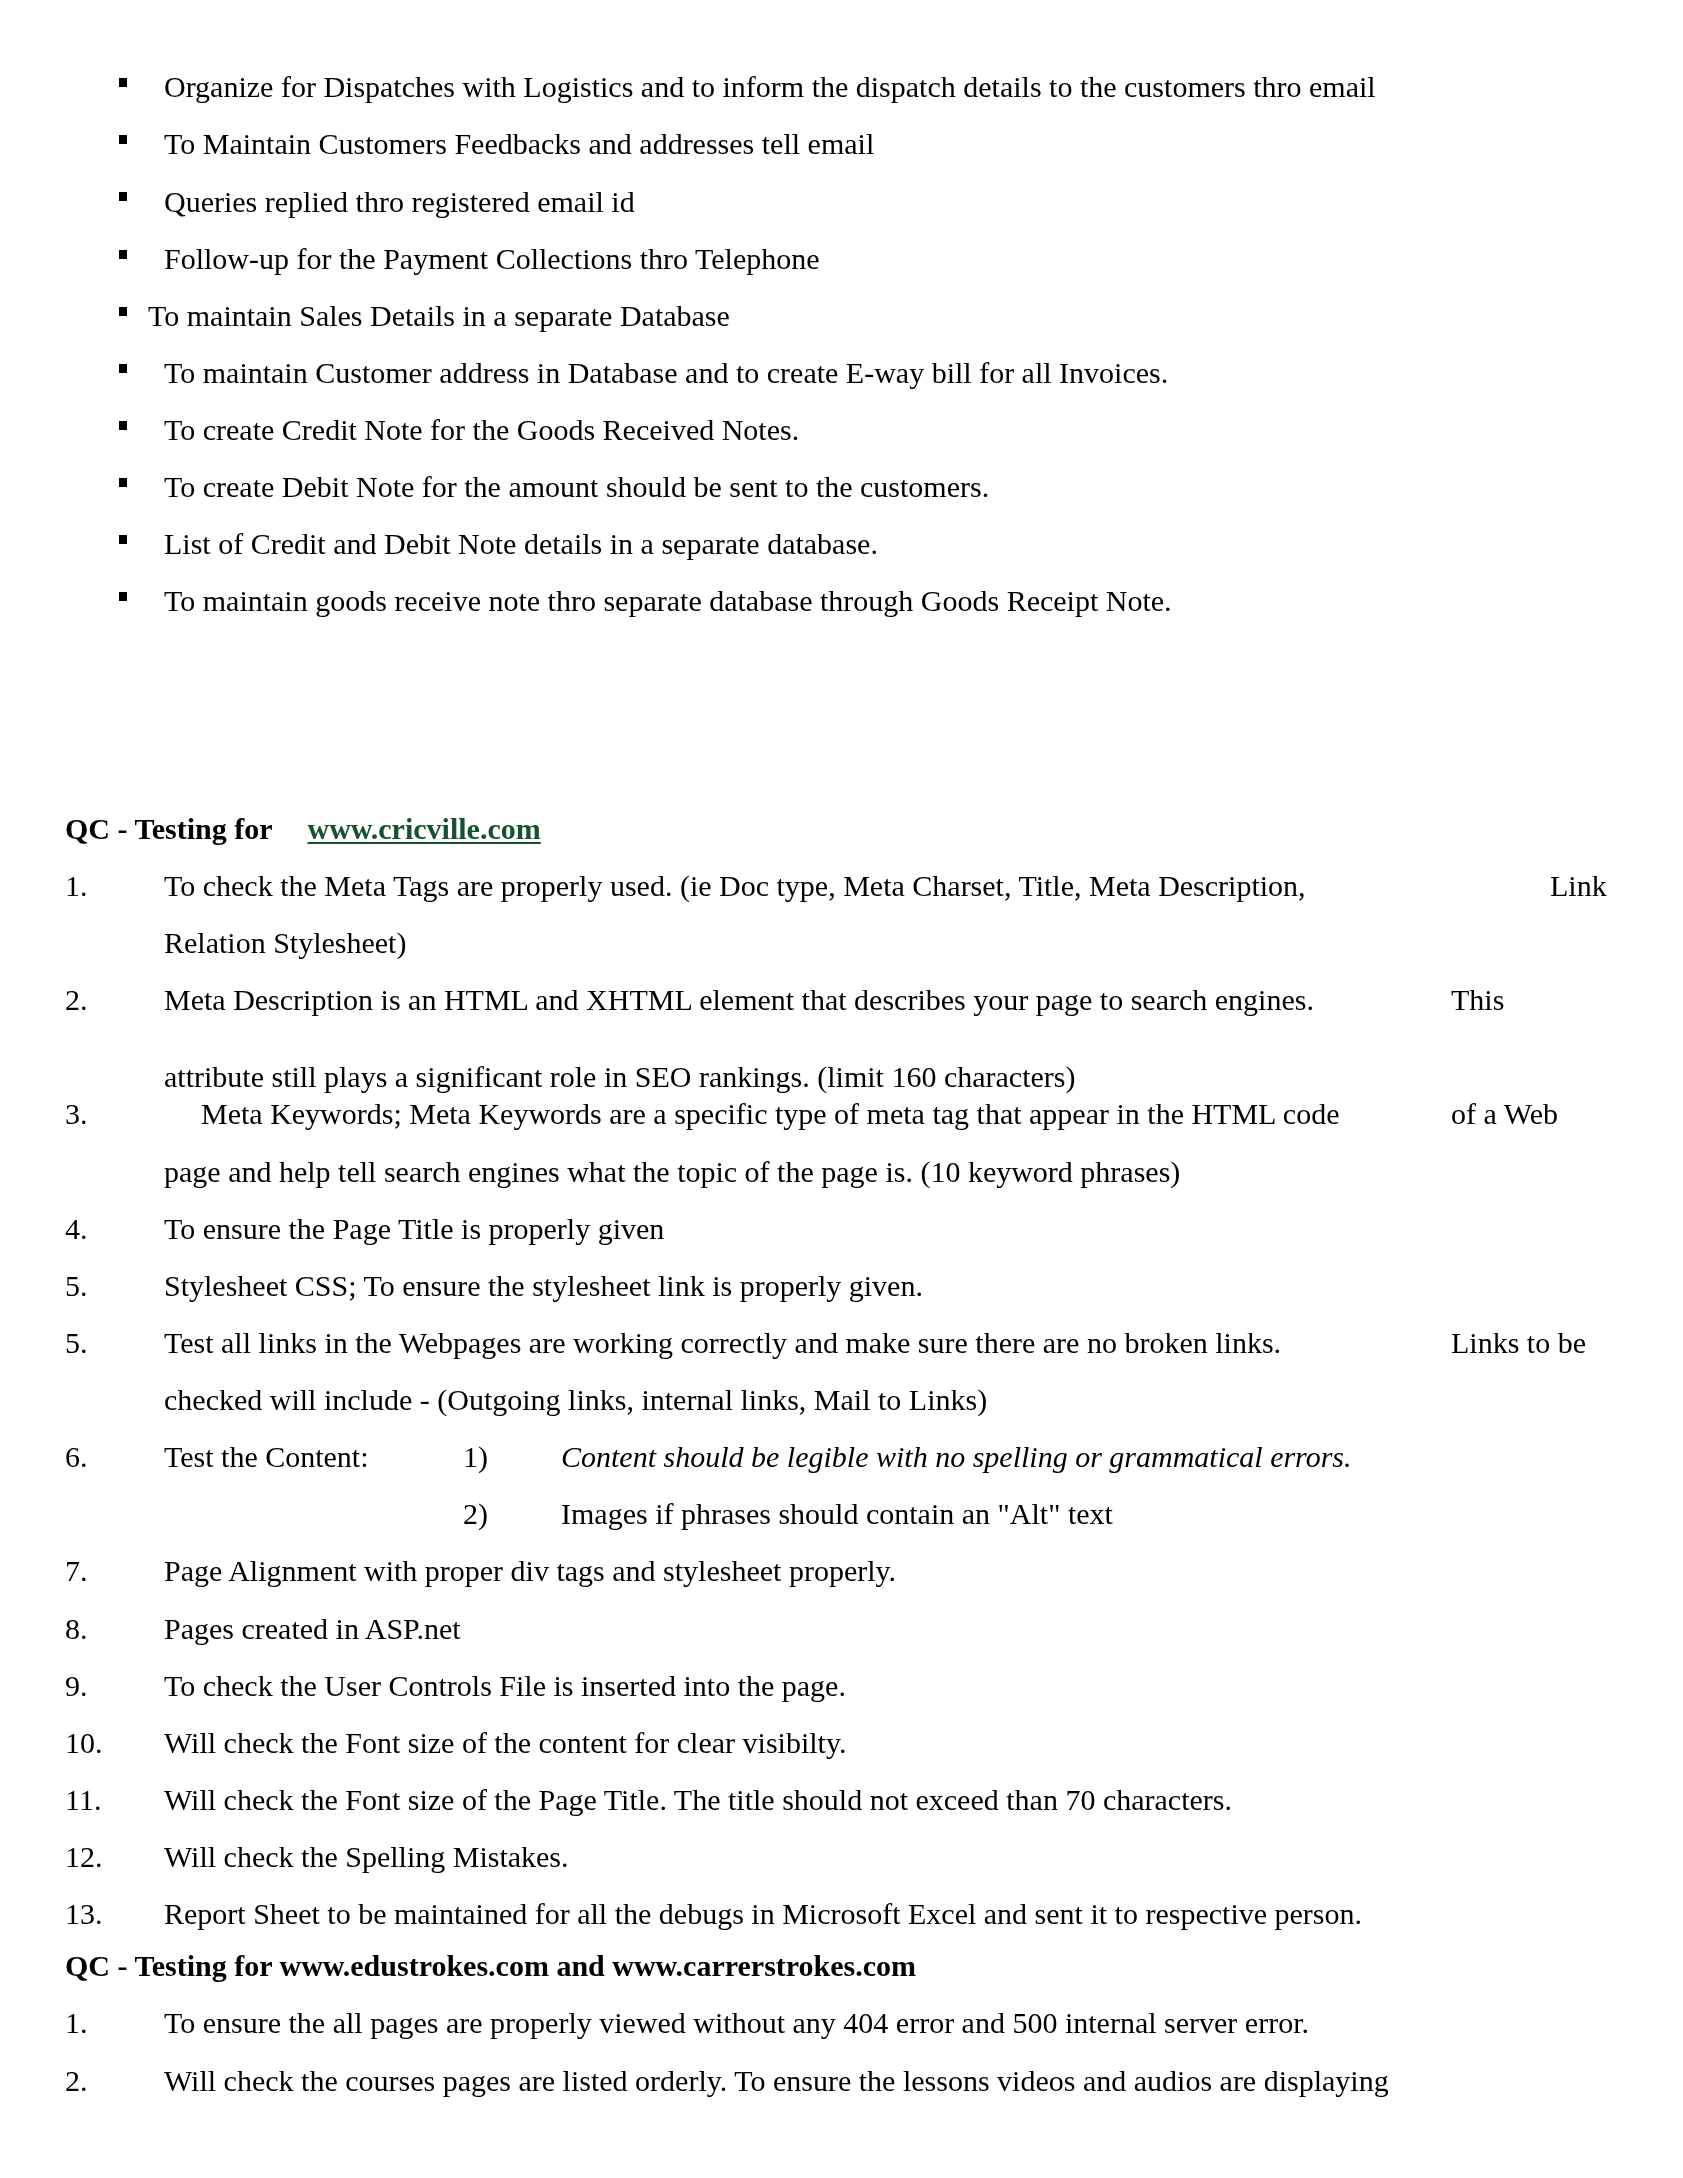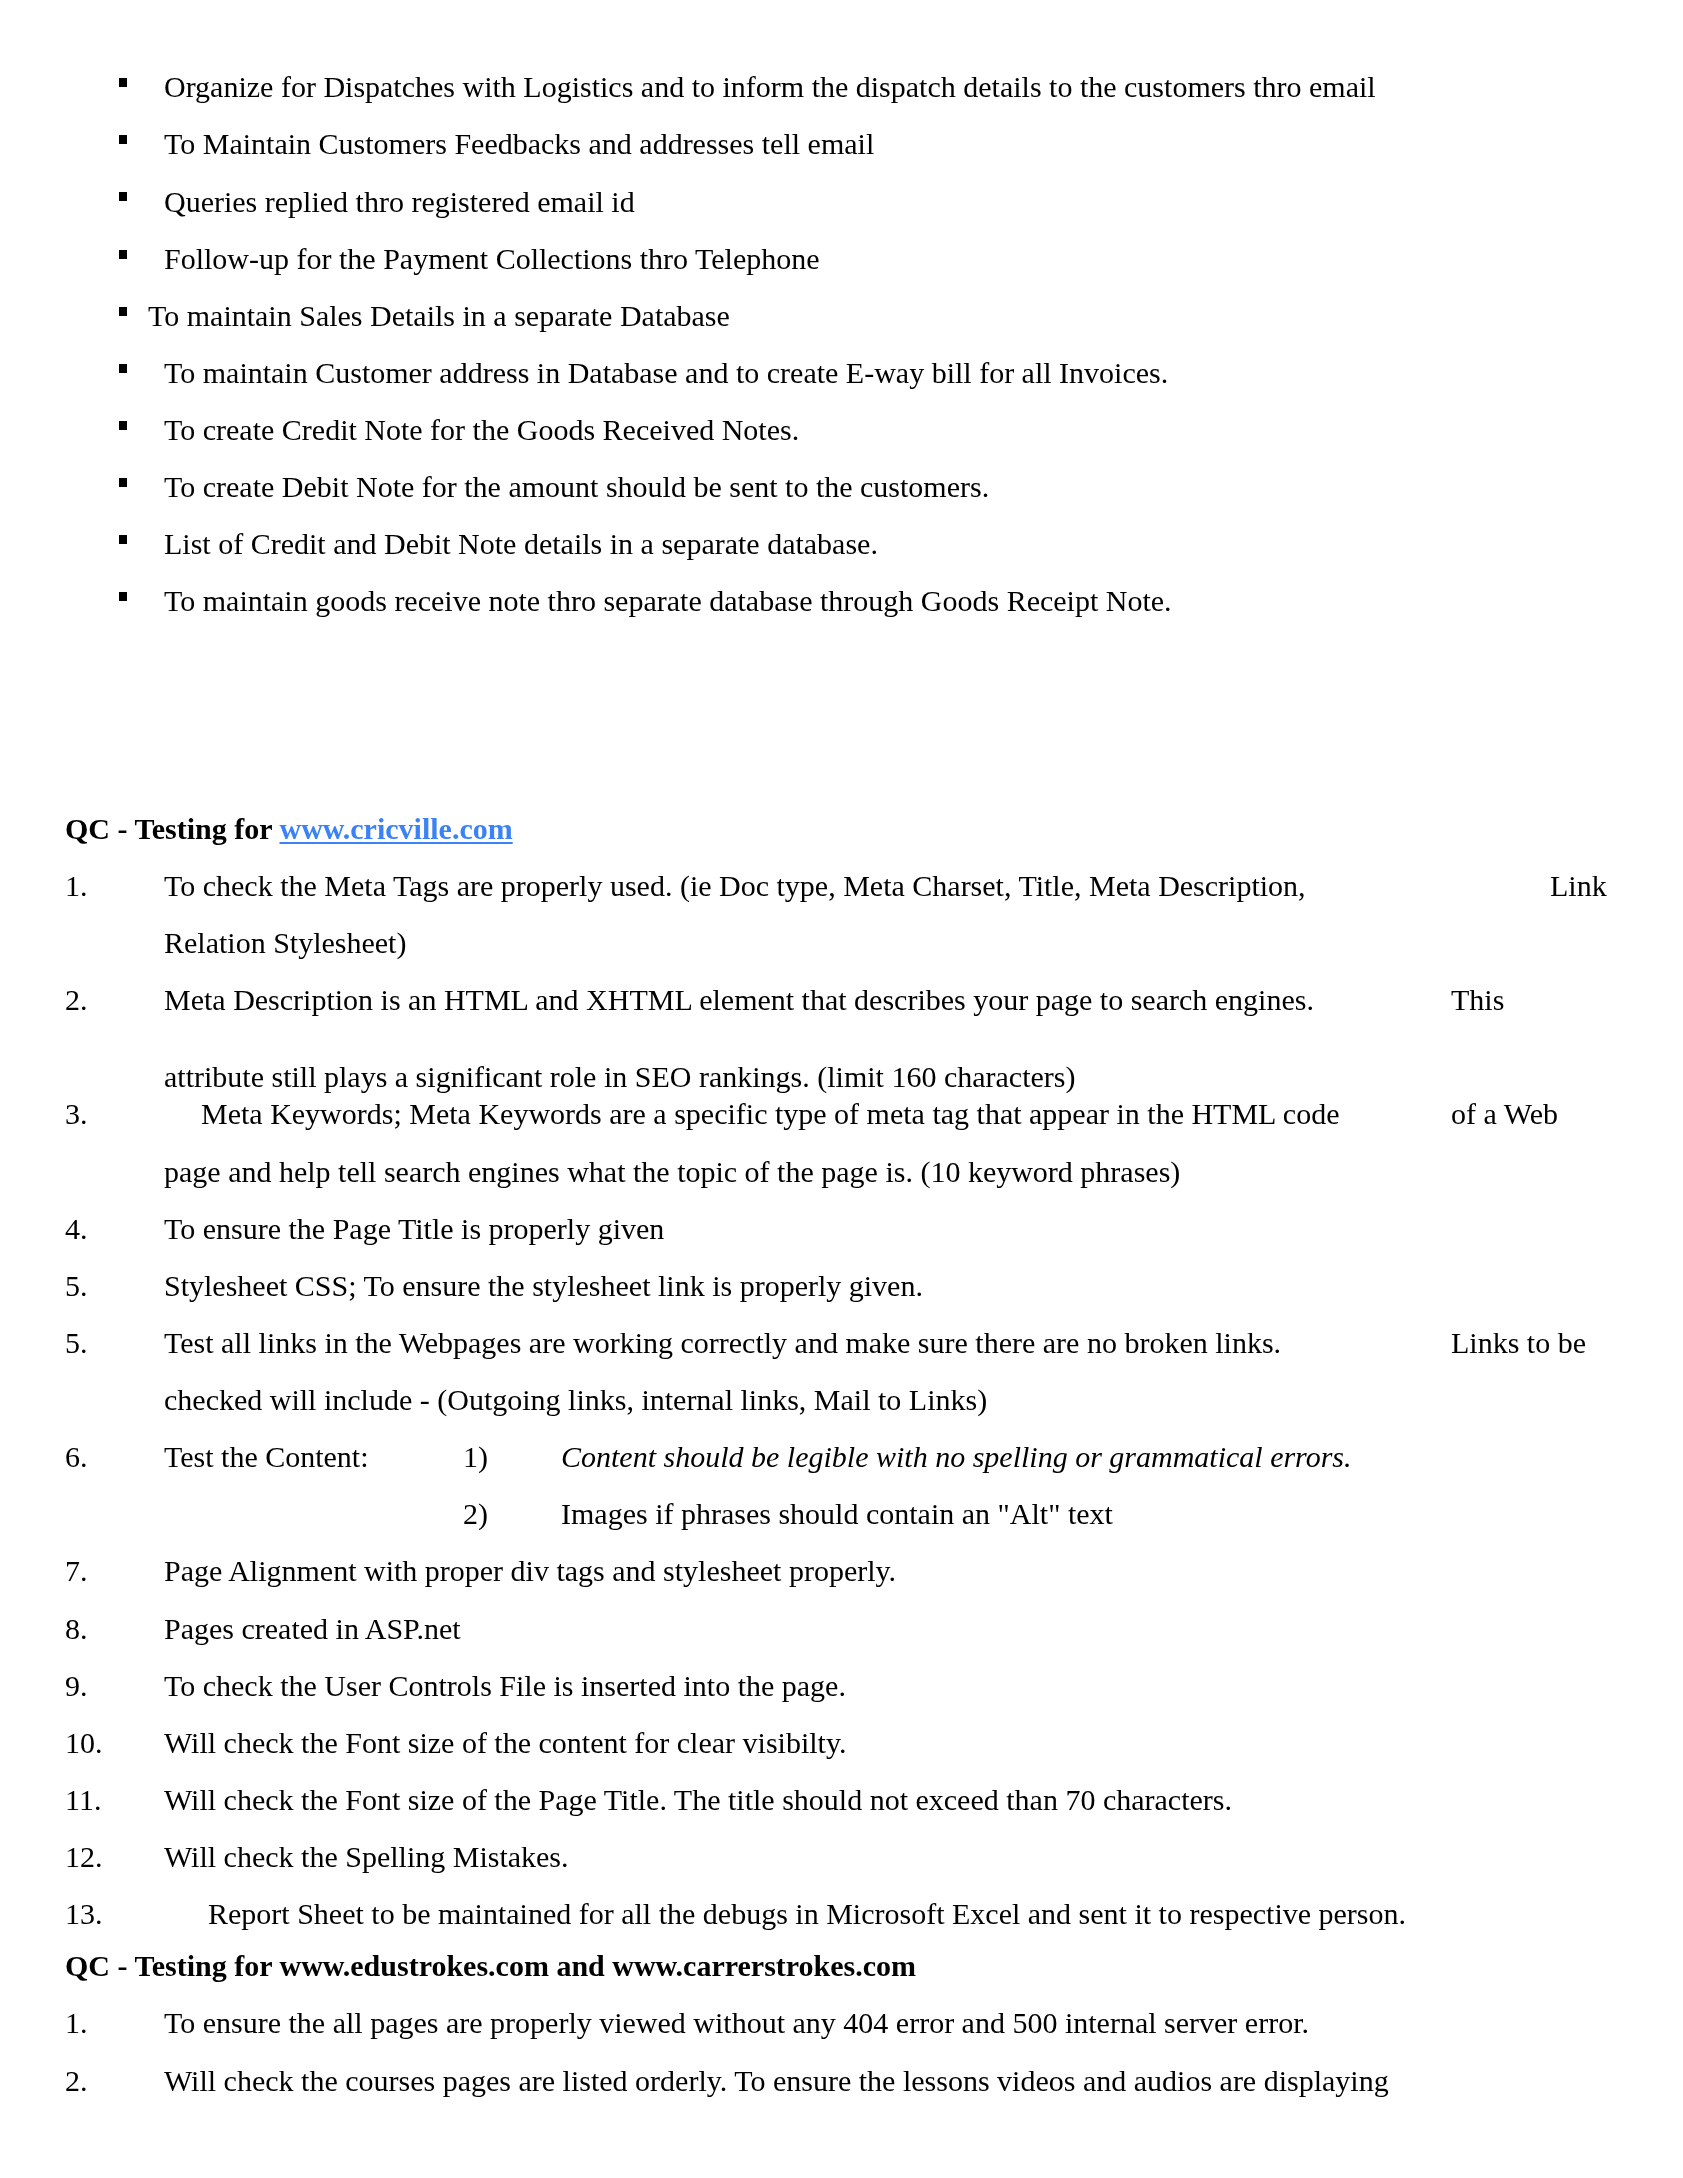--- a/index.html
+++ b/index.html
@@ -32,21 +32,21 @@
     <div class="line" style="left: 164px; top: 415px;">To create Credit Note for the Goods Received Notes.</div>
     <span class="bullet" style="left: 119px; top: 478px;"></span>
     <div class="line" style="left: 164px; top: 472px;">To create Debit Note for the amount should be sent to the customers.</div>
     <span class="bullet" style="left: 119px; top: 535px;"></span>
     <div class="line" style="left: 164px; top: 529px;">List of Credit and Debit Note details in a separate database.</div>
     <span class="bullet" style="left: 119px; top: 592px;"></span>
     <div class="line" style="left: 164px; top: 586px;">To maintain goods receive note thro separate database through Goods Receipt Note.</div>
   </div>
 
 <div class="heading" id="h1" style="left: 65px; top: 814px;">
-  <span>QC - Testing for </span><span class="link" style="color: #3b82f6;">www.cricville.com</span>
+  <span>QC - Testing for </span><span class="link" style="color: #14532d; margin-left: 28px;">www.cricville.com</span>
 </div>
 <div id="sec1-rows">
     <div class="num" style="left: 65px; top: 871px;">1.</div>
     <div class="line" style="left: 164px; top: 871px;">To check the Meta Tags are properly used. (ie Doc type, Meta Charset, Title, Meta Description,</div>
     <div class="tab" style="left: 1506px; top: 871px; margin-left: 44px;">Link</div>
     <div class="line" style="left: 164px; top: 928px;">Relation Stylesheet)</div>
     <div class="num" style="left: 65px; top: 985px;">2.</div>
     <div class="line" style="left: 164px; top: 985px;">Meta Description is an HTML and XHTML element that describes your page to search engines.</div>
     <div class="tab" style="left: 1451px; top: 985px;">This</div>
     <div class="line" style="left: 164px; top: 1042px; margin-top: 20px;">attribute still plays a significant role in SEO rankings. (limit 160 characters)</div>
@@ -74,21 +74,21 @@
     <div class="line" style="left: 164px; top: 1614px;">Pages created in ASP.net</div>
     <div class="num" style="left: 65px; top: 1671px;">9.</div>
     <div class="line" style="left: 164px; top: 1671px;">To check the User Controls File is inserted into the page.</div>
     <div class="num" style="left: 65px; top: 1728px;">10.</div>
     <div class="line" style="left: 164px; top: 1728px;">Will check the Font size of the content for clear visibilty.</div>
     <div class="num" style="left: 65px; top: 1785px;">11.</div>
     <div class="line" style="left: 164px; top: 1785px;">Will check the Font size of the Page Title. The title should not exceed than 70 characters.</div>
     <div class="num" style="left: 65px; top: 1842px;">12.</div>
     <div class="line" style="left: 164px; top: 1842px;">Will check the Spelling Mistakes.</div>
     <div class="num" style="left: 65px; top: 1899px;">13.</div>
-    <div class="line" style="left: 164px; top: 1899px; margin-left: 44px;">Report Sheet to be maintained for all the debugs in Microsoft Excel and sent it to respective person.</div>
+    <div class="line" style="left: 164px; top: 1899px;">Report Sheet to be maintained for all the debugs in Microsoft Excel and sent it to respective person.</div>
   </div>
 
 <div class="heading" id="h2" style="left: 65px; top: 1951px;">QC - Testing for www.edustrokes.com and www.carrerstrokes.com</div>
 <div id="sec2-rows">
     <div class="num" style="left: 65px; top: 2008px;">1.</div>
     <div class="line" style="left: 164px; top: 2008px;">To ensure the all pages are properly viewed without any 404 error and 500 internal server error.</div>
     <div class="num" style="left: 65px; top: 2066px;">2.</div>
     <div class="line" style="left: 164px; top: 2066px;">Will check the courses pages are listed orderly. To ensure the lessons videos and audios are displaying</div>
   </div>
 

